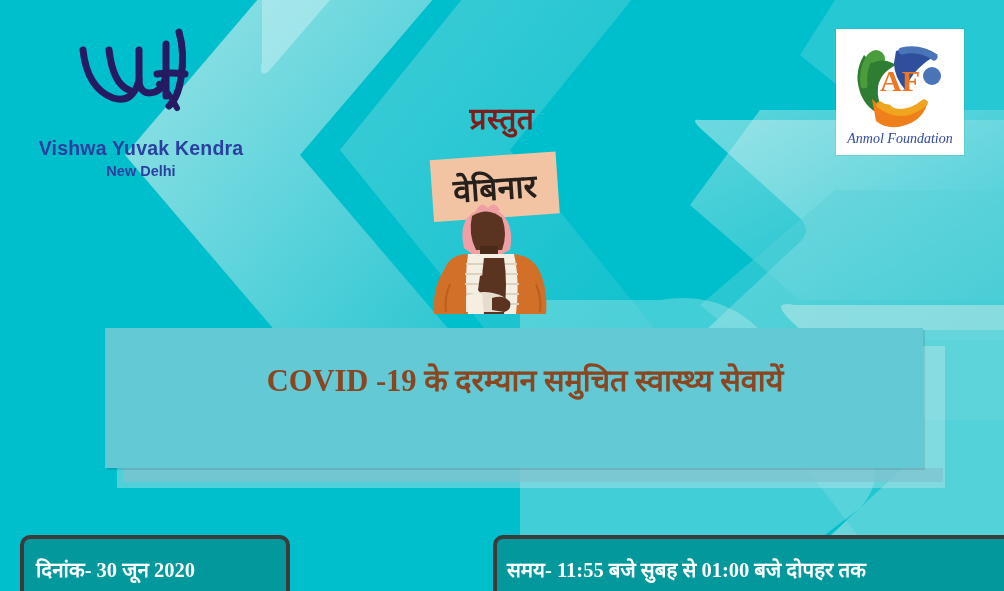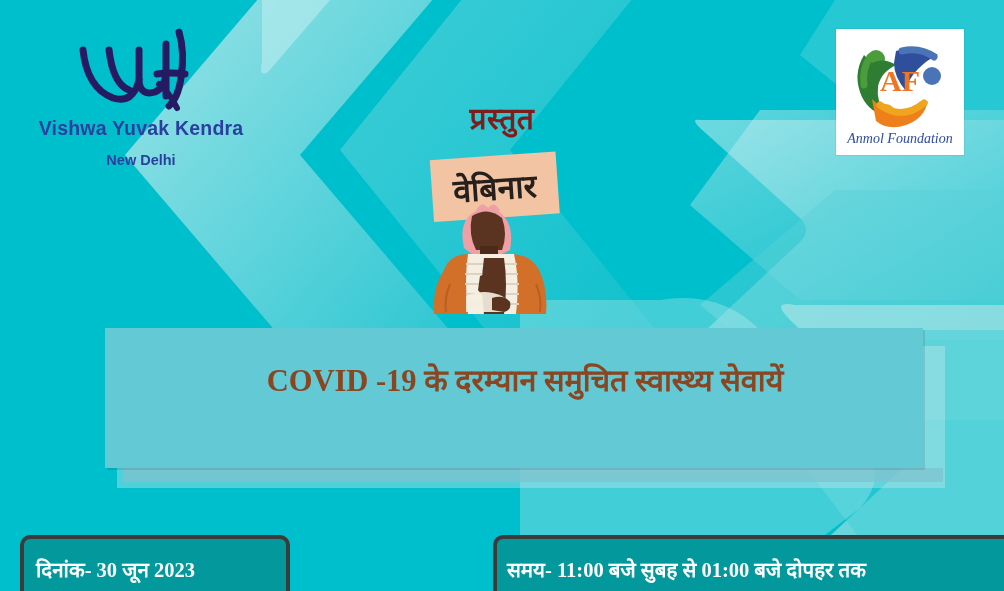--- a/index.html
+++ b/index.html
@@ -20,26 +20,26 @@
   
   .bg-layer{position:absolute;inset:0;overflow:hidden;pointer-events:none;}
   .bg-layer svg{position:absolute;top:0;left:0;}
 
   
   #vyk-block{
     position:absolute;left:0;top:22px;width:282px;text-align:center;
   }
   #vyk-mark{display:block;margin:0 auto;}
   #vyk-name{
-    margin-top:0;
+    margin-top:20px;
     font-size:19.5px;font-weight:bold;color:#2b3f9e;
     letter-spacing:.2px;line-height:1.1;
   }
   #vyk-city{
-    margin-top:14px;
+    margin-top:5px;
     font-size:14.5px;font-weight:bold;color:#2b3f9e;
     line-height:1.1;
   }
 
   
   #af-logo{
     position:absolute;left:836px;top:29px;width:128px;height:126px;
     background:#bef264;
     box-shadow:0 0 0 1px rgba(0,0,0,.05);
   }
@@ -269,19 +269,19 @@
   <div id="title-card-wrap">
     <div class="card-shadow-a"></div>
     <div class="card-shadow-b"></div>
     <div class="card-main"></div>
     <div id="title-text">
       <span id="title-line-1">COVID -19 के दरम्यान समुचित स्वास्थ्य सेवायें</span>
     </div>
   </div>
 
   <div id="date-box" class="info-box">
-    <span>दिनांक- 30 जून 2023</span>
+    <span>दिनांक- 30 जून 2020</span>
   </div>
   <div id="time-box" class="info-box">
-    <span>समय- 11:00 बजे सुबह  से 01:00 बजे दोपहर तक</span>
+    <span>समय- 11:55 बजे सुबह  से 01:00 बजे दोपहर तक</span>
   </div>
 
 </div>
 
 </body></html>

